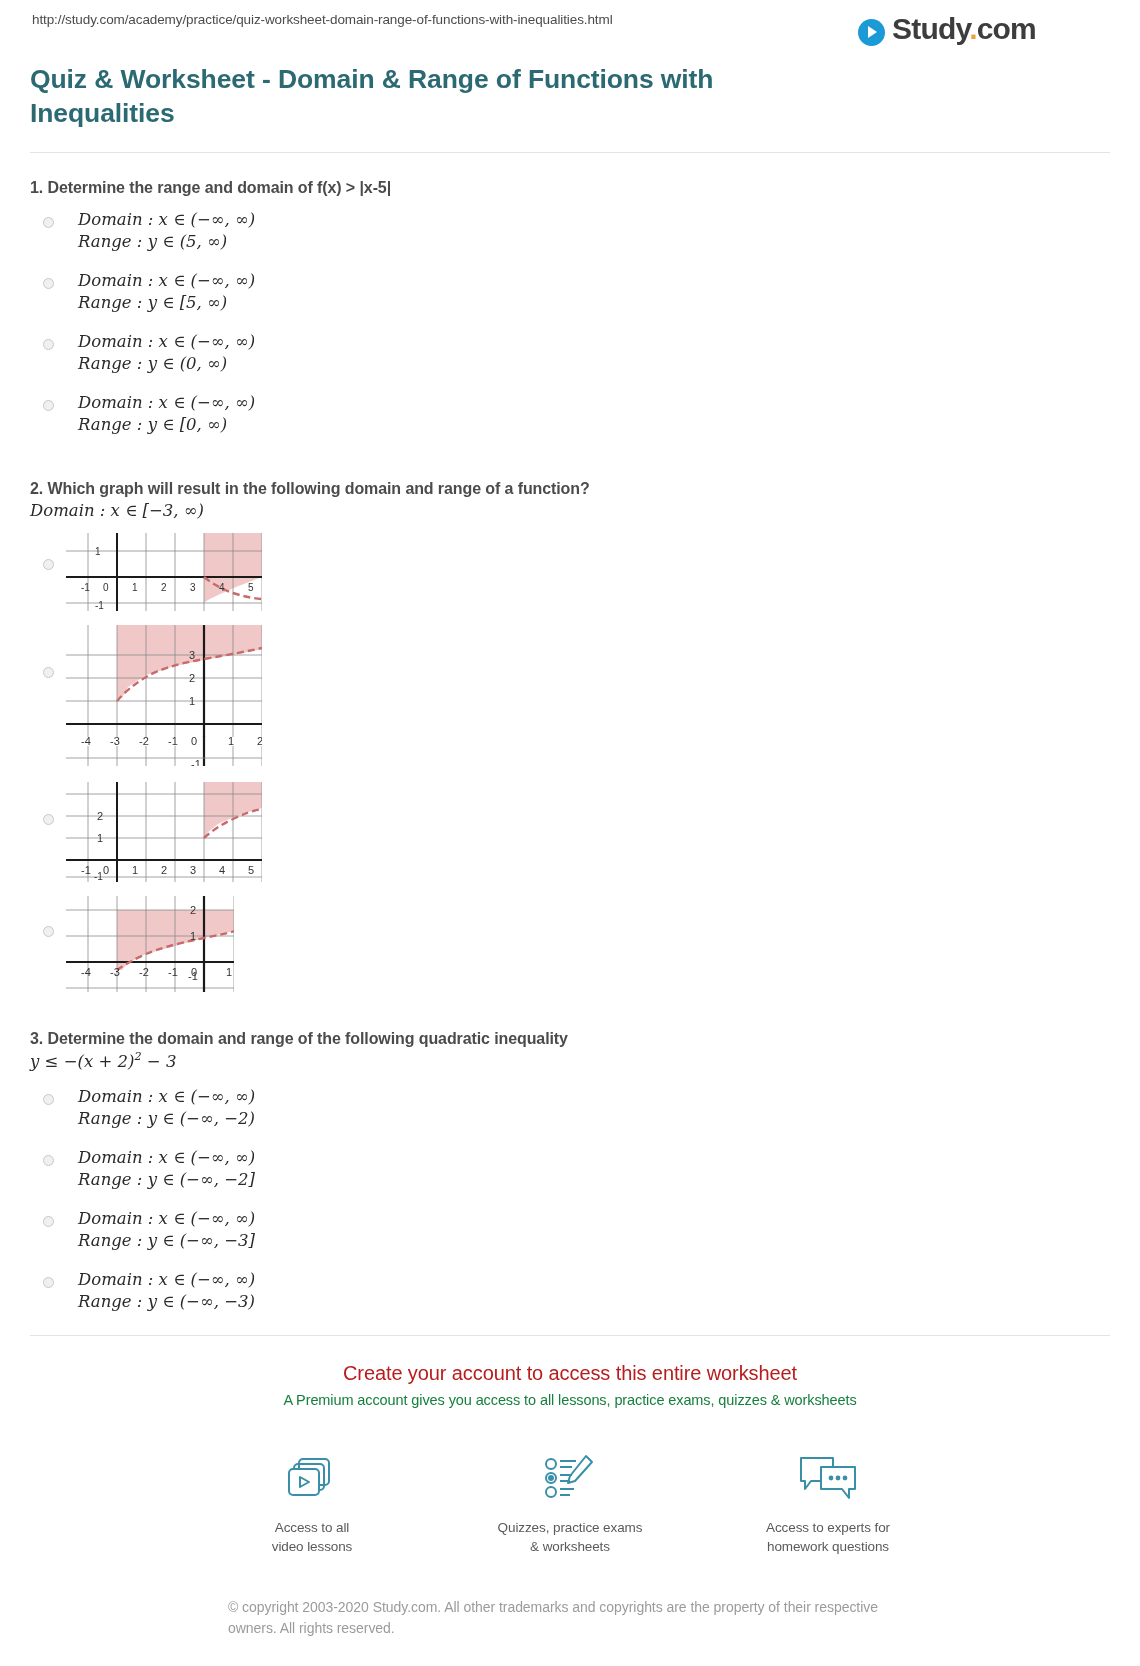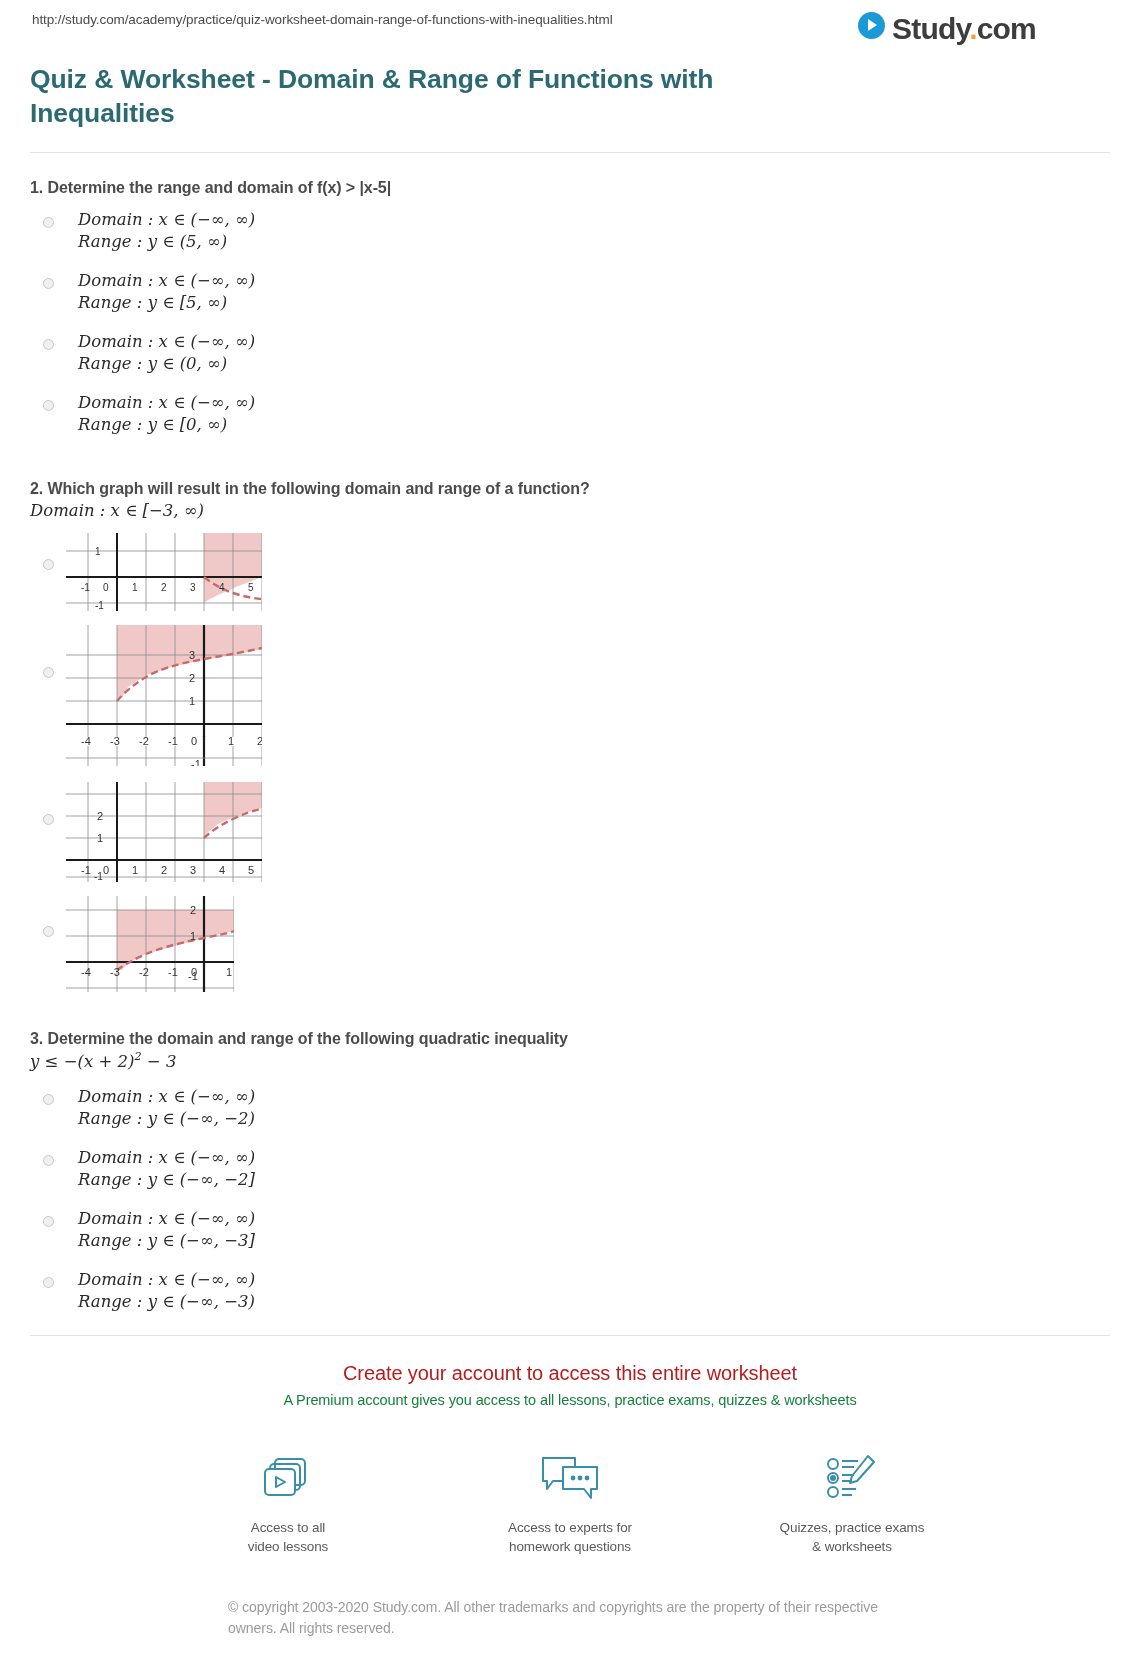--- a/index.html
+++ b/index.html
@@ -23,21 +23,21 @@
     padding: 12px 4px 0 4px;
     height: 52px;
   }
   .url {
     font-size: 13.5px;
     color: #4b4b4b;
     letter-spacing: -0.1px;
     white-space: nowrap;
     font-family: "Liberation Sans", sans-serif;
   }
-  .brand { display: flex; align-items: flex-start; gap: 7px; padding-right: 72px; }
+  .brand { display: flex; align-items: flex-end; gap: 7px; padding-right: 72px; }
   .brand-mark {
     width: 27px; height: 27px; border-radius: 50%;
     background: #1c9ad6; position: relative; flex: none;
   }
   .brand-mark::after {
     content: ""; position: absolute; left: 10px; top: 7px;
     border-left: 9px solid #ffffff;
     border-top: 6.5px solid transparent;
     border-bottom: 6.5px solid transparent;
   }
@@ -110,21 +110,21 @@
     font-size: 20px;
     color: #b91c1c;
     font-weight: normal;
     letter-spacing: -0.1px;
     margin-bottom: 7px;
   }
   .cta-sub { font-size: 14.5px; color: #15803d; letter-spacing: -0.1px; }
   .features {
     display: flex;
     justify-content: center;
-    gap: 92px;
+    gap: 68px;
     margin-top: 42px;
   }
   .feature { width: 190px; text-align: center; }
   .feature-icon { height: 56px; display: flex; align-items: center; justify-content: center; }
   .feature-label {
     font-size: 13.5px;
     color: #5a5a5a;
     line-height: 1.45;
     margin-top: 12px;
     letter-spacing: -0.1px;
@@ -441,47 +441,47 @@
             <rect x="3" y="16" width="30" height="26" rx="4" fill="#ffffff"></rect>
             <path d="M 14 24 L 23 29 L 14 34 Z" stroke-linejoin="round"></path>
           </svg>
         </div>
         <div class="feature-label">Access to all
 video lessons</div>
       </div>
 
       <div class="feature">
         <div class="feature-icon">
-          <svg width="62" height="50" viewBox="0 0 62 50" fill="none" stroke="#3a8fa8" stroke-width="2">
-            <path d="M 4 5 L 36 5 L 36 28 L 14 28 L 8 36 L 8 28 L 4 28 Z" stroke-linejoin="round" fill="#ffffff"></path>
-            <path d="M 24 14 L 58 14 L 58 36 L 52 36 L 52 45 L 45 36 L 24 36 Z" stroke-linejoin="round" fill="#ffffff"></path>
-            <circle cx="34" cy="25" r="2.4" fill="#3a8fa8" stroke="none"></circle>
-            <circle cx="41" cy="25" r="2.4" fill="#3a8fa8" stroke="none"></circle>
-            <circle cx="48" cy="25" r="2.4" fill="#3a8fa8" stroke="none"></circle>
-          </svg>
-        </div>
-        <div class="feature-label">Access to experts for
-homework questions</div>
-      </div>
-
-      <div class="feature">
-        <div class="feature-icon">
           <svg width="56" height="50" viewBox="0 0 56 50" fill="none" stroke="#3a8fa8" stroke-width="2">
             <circle cx="9" cy="11" r="5"></circle>
             <circle cx="9" cy="25" r="5"></circle>
             <circle cx="9" cy="25" r="2" fill="#3a8fa8"></circle>
             <circle cx="9" cy="39" r="5"></circle>
             <path d="M 18 8 L 34 8 M 18 14 L 30 14"></path>
             <path d="M 18 22 L 30 22 M 18 28 L 28 28"></path>
             <path d="M 18 36 L 32 36 M 18 42 L 28 42"></path>
             <path d="M 44 3 L 50 9 L 33 28 L 26 30 L 28 23 Z" stroke-linejoin="round"></path>
           </svg>
         </div>
         <div class="feature-label">Quizzes, practice exams
 &amp; worksheets</div>
       </div>
 
+      <div class="feature">
+        <div class="feature-icon">
+          <svg width="62" height="50" viewBox="0 0 62 50" fill="none" stroke="#3a8fa8" stroke-width="2">
+            <path d="M 4 5 L 36 5 L 36 28 L 14 28 L 8 36 L 8 28 L 4 28 Z" stroke-linejoin="round" fill="#ffffff"></path>
+            <path d="M 24 14 L 58 14 L 58 36 L 52 36 L 52 45 L 45 36 L 24 36 Z" stroke-linejoin="round" fill="#ffffff"></path>
+            <circle cx="34" cy="25" r="2.4" fill="#3a8fa8" stroke="none"></circle>
+            <circle cx="41" cy="25" r="2.4" fill="#3a8fa8" stroke="none"></circle>
+            <circle cx="48" cy="25" r="2.4" fill="#3a8fa8" stroke="none"></circle>
+          </svg>
+        </div>
+        <div class="feature-label">Access to experts for
+homework questions</div>
+      </div>
+
     </div>
 
     <div class="copyright">© copyright 2003-2020 Study.com. All other trademarks and copyrights are the property of their respective owners. All rights reserved.</div>
   </div>
 
 </div>
 
 </body></html>

